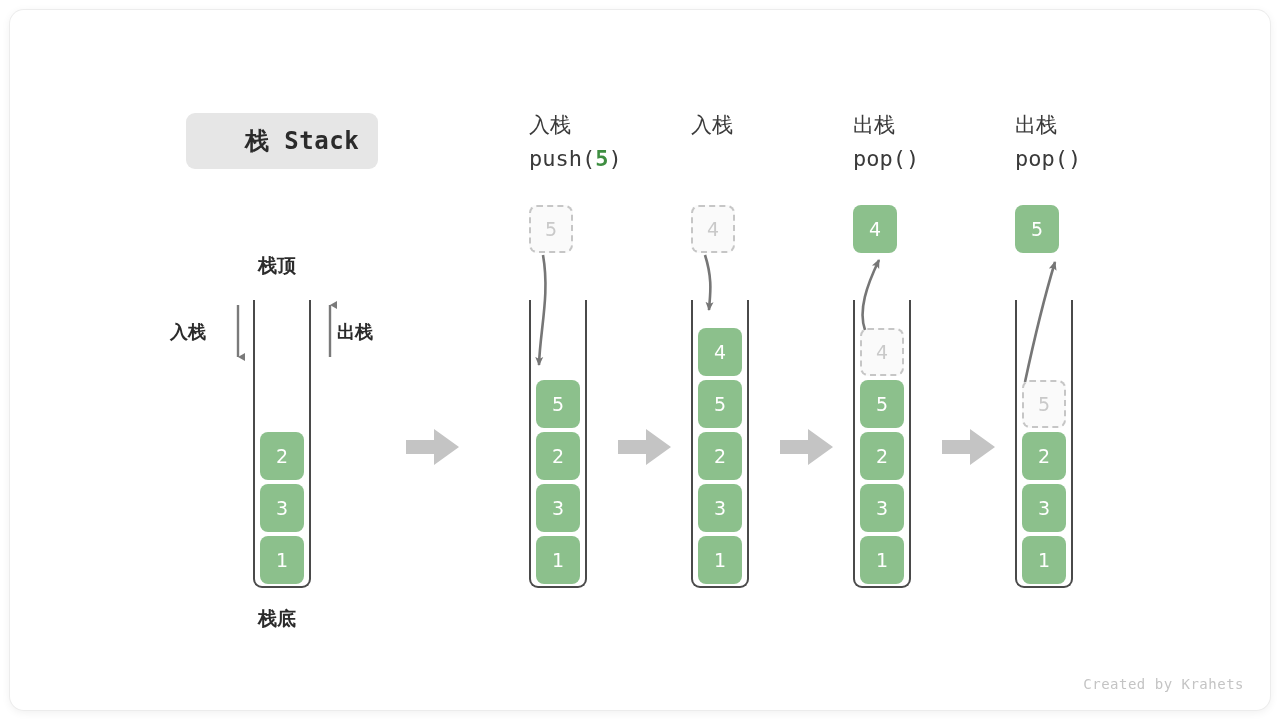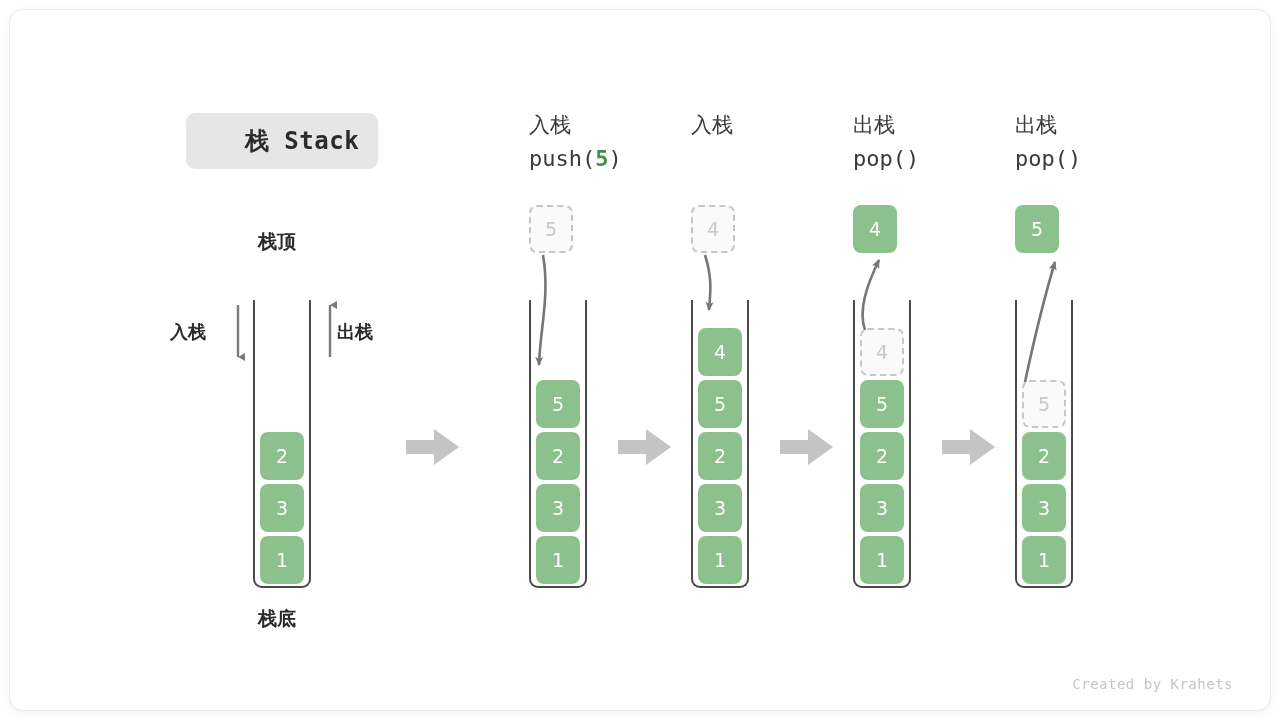--- a/index.html
+++ b/index.html
@@ -51,21 +51,21 @@
   }
 
   
   .lbl-top, .lbl-bottom {
     position: absolute;
     font-size: 19px;
     font-weight: bold;
     color: #2b2b2b;
     white-space: nowrap;
   }
-  .lbl-top    { left: 248px; top: 219px; }
+  .lbl-top    { left: 248px; top: 243px; }
   .lbl-bottom { left: 248px; top: 596px; }
 
   .lbl-side {
     position: absolute;
     font-size: 18px;
     font-weight: bold;
     color: #2b2b2b;
     white-space: nowrap;
   }
   .lbl-push-side { left: 160px; top: 310px; }
@@ -156,21 +156,21 @@
     position: absolute;
     left: 0; top: 0;
     width: 1260px;
     height: 700px;
     pointer-events: none;
   }
 
   
   .watermark {
     position: absolute;
-    right: 37px;
+    right: 26px;
     bottom: 18px;
     font-family: "DejaVu Sans Mono", "Liberation Mono", monospace;
     font-size: 14px;
     color: #c4c4c4;
     letter-spacing: 0.5px;
   }
 </style>
 </head>
 <body>
 

